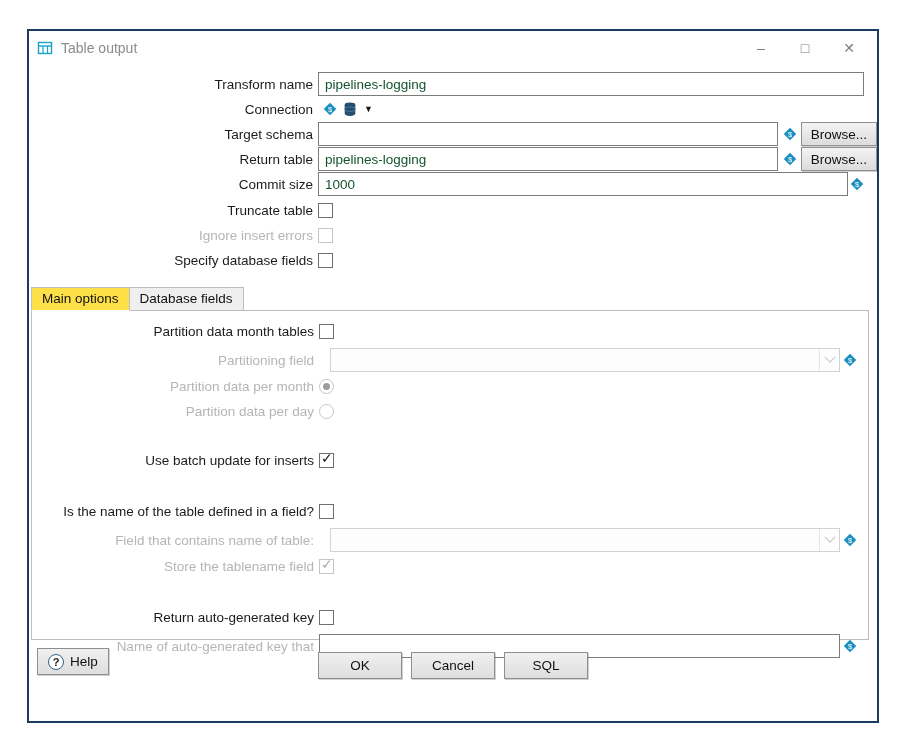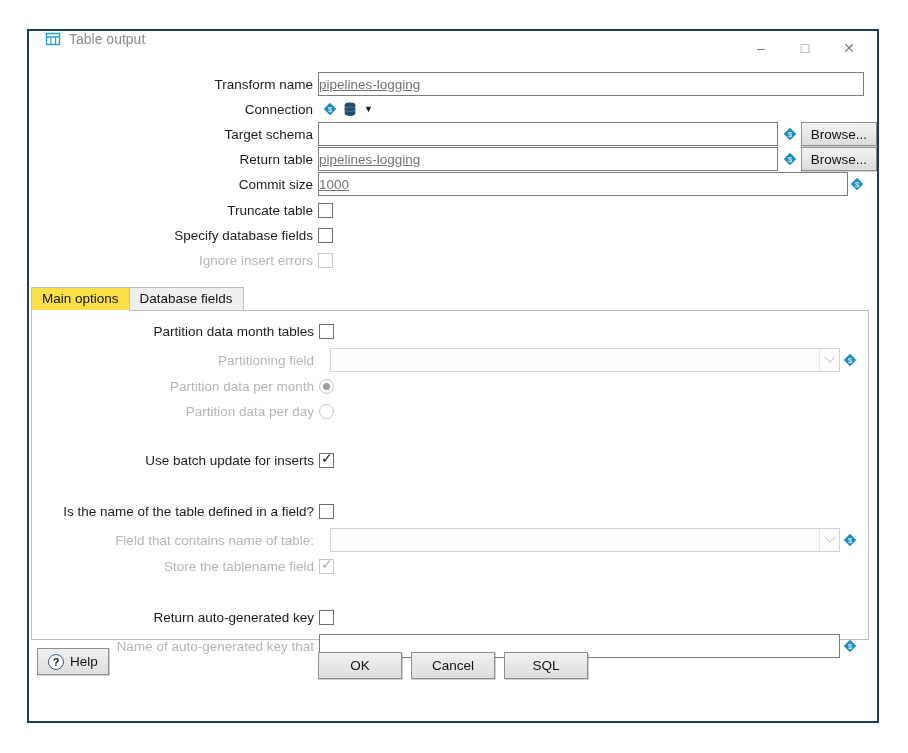--- a/index.html
+++ b/index.html
@@ -2,32 +2,32 @@
 <html><head>
 <meta charset="utf-8">
 <style>
   * { box-sizing: border-box; margin: 0; padding: 0; }
   html, body { width: 908px; height: 753px; background: #ffffff;
     font-family: "Liberation Sans", sans-serif; }
   .dialog { position: absolute; left: 27px; top: 29px; width: 852px; height: 694px;
     background: #fff; border: 2px solid #1d3b5f; }
 
   
-  .titlebar { height: 34px; display: flex; align-items: flex-start; padding: 0 6px 0 16px; }
+  .titlebar { height: 34px; display: flex; align-items: center; padding: 0 6px 0 8px; }
   .title { margin-left: 8px; color: #8c8c8c; font-size: 14px; flex: 1; }
   .win-btn { width: 44px; text-align: center; color: #7d7d7d; font-size: 14px; cursor: default; line-height: 34px; }
 
   
   .form { padding-top: 12px; }
   .row { display: flex; align-items: center; height: 14px; margin-bottom: 11px; }
   .row > label, .lbl { flex: 0 0 289px; width: 289px; text-align: right; padding-right: 5px;
     font-size: 13.5px; color: #1b1b1b; white-space: nowrap; }
   .lbl.disabled { color: #b5b5b5; }
-  .input { height: 24px; border: 1px solid #7b7b7b; font-size: 13.5px; padding: 0 0;
-    font-family: inherit; background: #fff; color: #737373; outline: none; text-decoration: underline; }
+  .input { height: 24px; border: 1px solid #7b7b7b; font-size: 13.5px; padding: 0 6px;
+    font-family: inherit; background: #fff; color: #14532d; outline: none; }
   .w546 { width: 546px; } .w461 { width: 461px; } .w530 { width: 530px; } .w521 { width: 521px; }
 
   .combo { height: 24px; border: 1px solid #7b7b7b; background: #fff; display: flex;
     align-items: center; font-size: 13.5px; color: #111; }
   .combo.w486 { width: 486px; }
   .combo .combo-value { flex: 1; padding: 0 6px; }
   .combo .combo-arrow { width: 20px; height: 22px; border-left: 1px solid #d6d6d6;
     display: flex; align-items: center; justify-content: center; }
   .chev { width: 8px; height: 8px; border-right: 1.6px solid #555; border-bottom: 1.6px solid #555;
     transform: rotate(45deg) translate(-2px,-2px); }
@@ -164,27 +164,27 @@
           </svg>
       </span>
     </div>
 
     <div class="crow">
       <span class="lbl">Truncate table</span>
       <span class="cb"></span>
     </div>
 
     <div class="crow">
+      <span class="lbl disabled">Ignore insert errors</span>
+      <span class="cb disabled"></span>
+    </div>
+
+    <div class="crow">
       <span class="lbl">Specify database fields</span>
       <span class="cb"></span>
-    </div>
-
-    <div class="crow">
-      <span class="lbl disabled">Ignore insert errors</span>
-      <span class="cb disabled"></span>
     </div>
 
   </div>
 
   <div class="tabfolder">
     <div class="tabstrip">
       <div class="tab active">Main options</div>
       <div class="tab">Database fields</div>
     </div>
 

